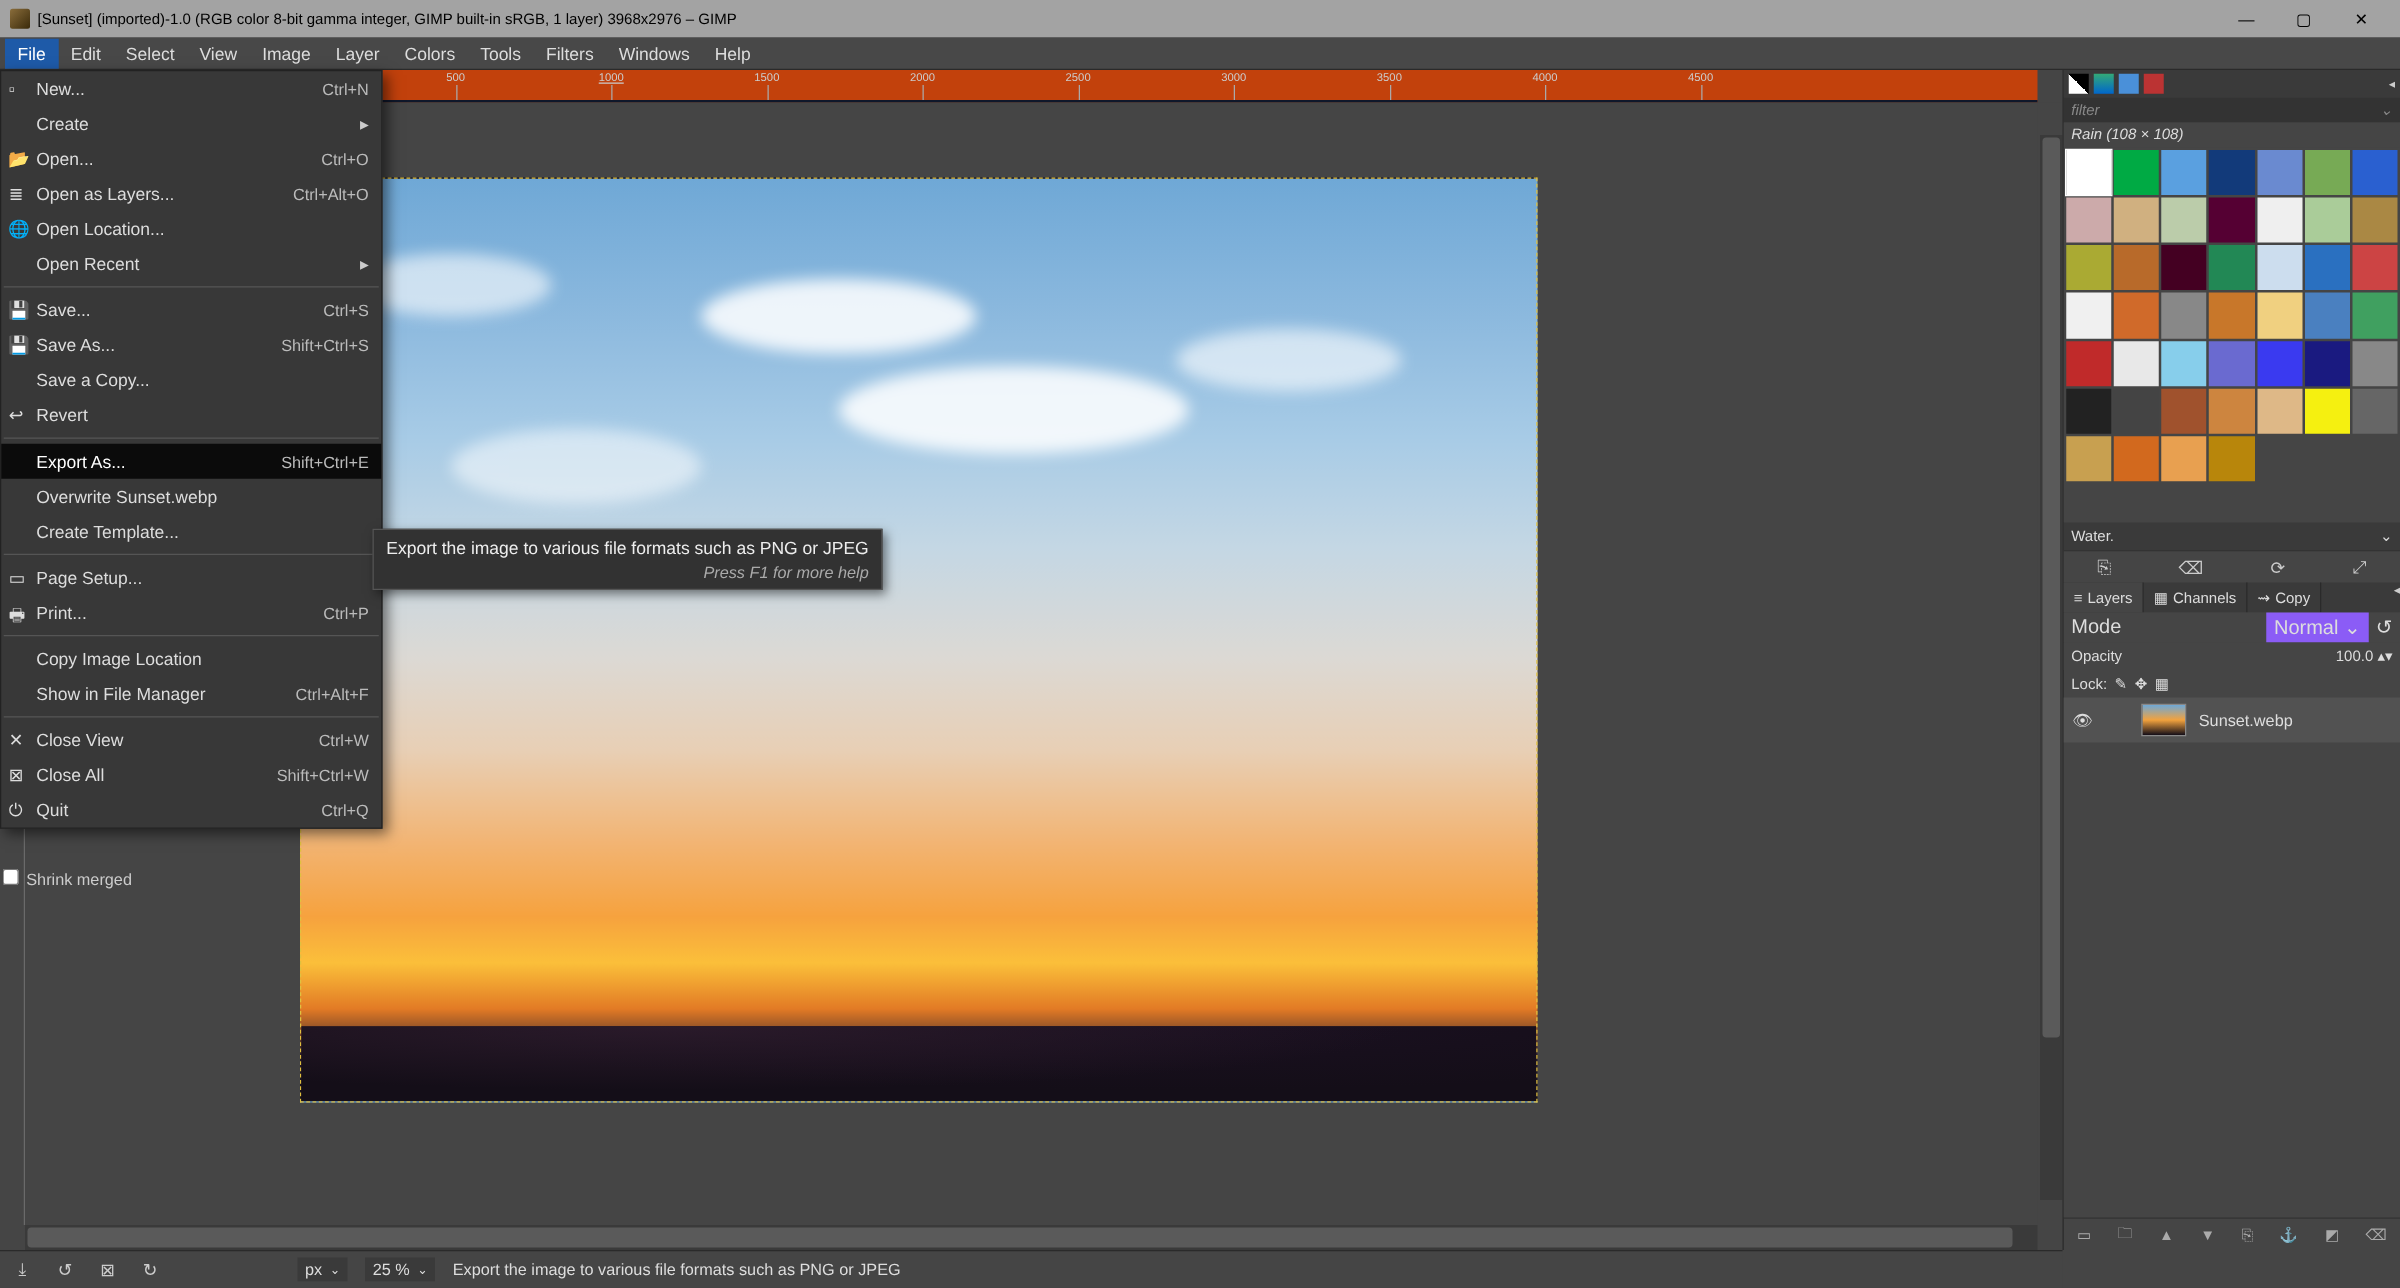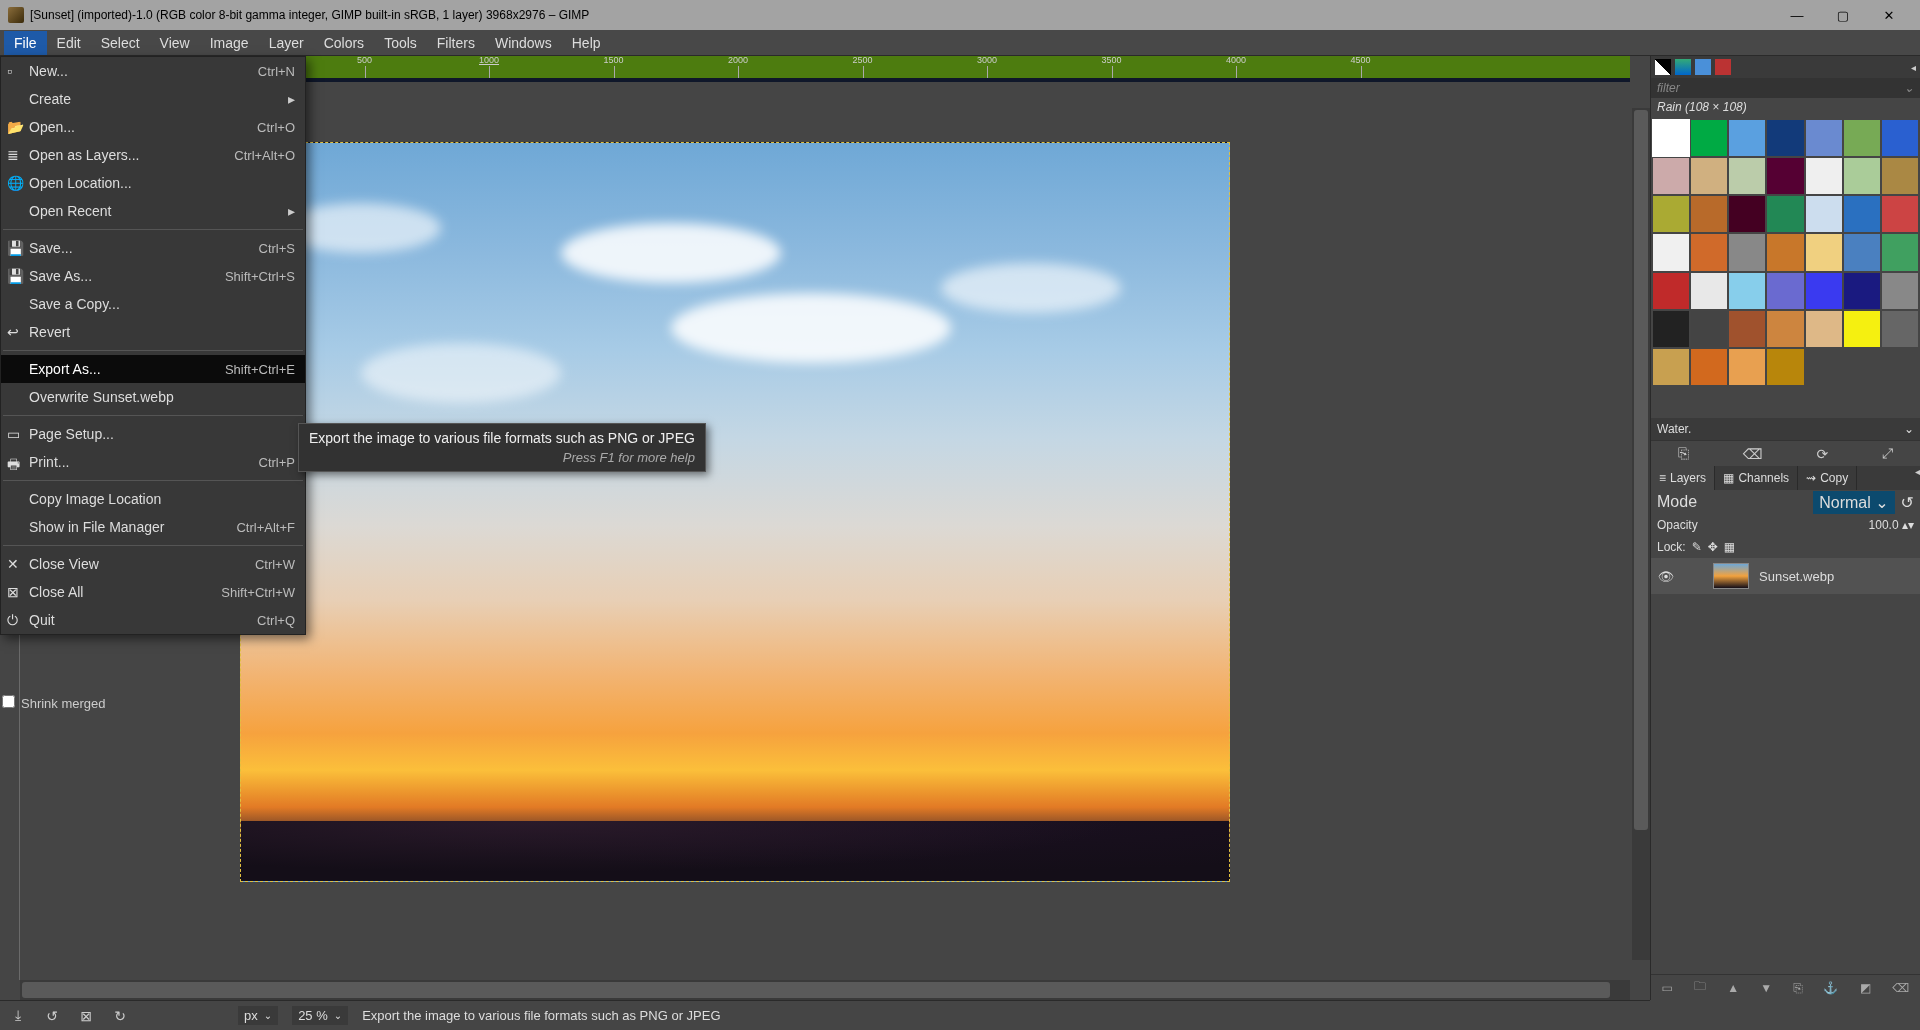--- a/index.html
+++ b/index.html
@@ -5,21 +5,21 @@
 * { margin:0; padding:0; box-sizing:border-box; font-family:"Segoe UI",Tahoma,sans-serif; }
 body { background:#454545; color:#ddd; font-size:13px; overflow:hidden; width:1920px; height:1030px; position:relative; }
 .titlebar { height:30px; background:#a3a3a3; color:#000; display:flex; align-items:center; padding:0 8px; font-size:12px; }
 .titlebar .gimp-icon { width:16px; height:16px; margin-right:6px; background:linear-gradient(135deg,#8a6d3b,#3a2a0a); border-radius:2px; }
 .titlebar .spacer { flex:1; }
 .winbtn { width:46px; height:30px; display:flex; align-items:center; justify-content:center; font-size:13px; }
 .menubar { height:26px; background:#484848; display:flex; align-items:center; padding:0 4px; font-size:14px; border-bottom:1px solid #2a2a2a; }
 .menubar .mitem { padding:4px 10px; cursor:default; }
 .menubar .mitem.active { background:#1e5aa8; color:#fff; }
 .workarea { position:absolute; top:56px; left:0; right:270px; bottom:30px; background:#454545; }
-.ruler-h { position:absolute; top:0; left:20px; right:20px; height:26px; background:#4d7c0f; border-bottom:4px solid #0f172a; overflow:hidden; }
+.ruler-h { position:absolute; top:0; left:20px; right:20px; height:26px; background:#c2410c; border-bottom:2px solid #0f172a; overflow:hidden; }
 .ruler-h-inner { position:absolute; top:0; left:0; height:100%; font-size:9px; color:#ccc; }
 .tick-major { position:absolute; bottom:0; width:1px; height:12px; background:#aaa; }
 .tick-label { position:absolute; bottom:13px; font-size:9px; color:#ccc; transform:translateX(-50%); }
 .ruler-v { position:absolute; top:26px; left:0; width:20px; bottom:20px; background:#454545; border-right:1px solid #6a6a6a; }
 .canvas-viewport { position:absolute; top:26px; left:20px; right:20px; bottom:20px; background:#454545; overflow:hidden; }
 .canvas-img { position:absolute; top:60px; left:220px; width:990px; height:740px; border:1px dashed #e0c040; background:linear-gradient(to bottom,
   #6fa8d6 0%, #8cb9de 15%, #a7cbe6 28%, #c4d7e4 40%, #dcd9d4 52%, #e8cfb5 62%, #f2b473 72%, #f6a23e 80%, #fbbf3a 85%, #e27a25 90%, #2a1f2b 95%, #141018 100%);
   overflow:hidden; }
 .cloud { position:absolute; background:rgba(255,255,255,0.85); border-radius:50%; filter:blur(6px); }
 .hill { position:absolute; left:0; right:0; bottom:0; height:60px; background:radial-gradient(ellipse at 30% 0%,#2a1a2a 0%,transparent 60%),radial-gradient(ellipse at 70% 0%,#1a1020 0%,transparent 60%),#140e18; }
@@ -60,21 +60,21 @@
 .patterns { display:grid; grid-template-columns:repeat(7,1fr); gap:2px; padding:2px; background:#454545; height:300px; overflow:hidden; align-content:start; }
 .pat { width:100%; aspect-ratio:1; background:#777; }
 .pat-sel{outline:1px solid #fff;background:#fff;}
 .pattern-sel-name { height:22px; display:flex; align-items:center; padding:0 6px; font-size:12px; background:#3a3a3a; }
 .pattern-sel-name .chev{margin-left:auto;}
 .pattern-actions { height:26px; display:flex; align-items:center; justify-content:space-around; background:#454545; border-top:1px solid #333; font-size:14px; color:#ccc; }
 .layers-tabs { height:24px; background:#3a3a3a; display:flex; font-size:12px; }
 .ltab { padding:4px 8px; border-right:1px solid #2a2a2a; display:flex; align-items:center; gap:4px; }
 .ltab.active { background:#454545; }
 .mode-row { height:24px; display:flex; align-items:center; padding:0 6px; font-size:16px; background:#454545; }
-.mode-row .sel { margin-left:auto; background:#0c4a6e; padding:2px 6px; }
+.mode-row .sel { margin-left:auto; background:#8b5cf6; padding:2px 6px; }
 .opacity-row { height:22px; display:flex; align-items:center; padding:0 6px; font-size:12px; background:#454545; position:relative; }
 .opacity-row .track{position:absolute;left:0;right:0;top:0;bottom:0;background:linear-gradient(to right,#5a5a5a 0%,#5a5a5a 100%);z-index:-1;}
 .opacity-row .val{margin-left:auto;}
 .lock-row { height:22px; display:flex; align-items:center; gap:6px; padding:0 6px; font-size:12px; }
 .layer-list { flex:1; background:#454545; }
 .layer-item { display:flex; align-items:center; height:36px; padding:0 6px; gap:10px; background:#525252; }
 .eye { width:18px; text-align:center; }
 .thumb { width:36px; height:26px; background:linear-gradient(#6fa8d6,#f2a23e,#140e18); border:1px solid #888; }
 .layer-actions { height:26px; border-top:1px solid #333; display:flex; justify-content:space-around; align-items:center; font-size:12px; color:#aaa; }
 
@@ -209,20 +209,24 @@
     </div>
     <div class="sep"></div>
     <div class="row highlight">
       <span class="ico"></span>
       <span class="label">Export As...</span>
       <span class="accel">Shift+Ctrl+E</span>
     </div>
     <div class="row">
       <span class="ico"></span>
       <span class="label">Overwrite Sunset.webp</span>
+    </div>
+    <div class="row">
+      <span class="ico"></span>
+      <span class="label">Create Template...</span>
     </div>
     <div class="sep"></div>
     <div class="row">
       <span class="ico">▭</span>
       <span class="label">Page Setup...</span>
     </div>
     <div class="row">
       <span class="ico">🖶</span>
       <span class="label">Print...</span>
       <span class="accel">Ctrl+P</span>

